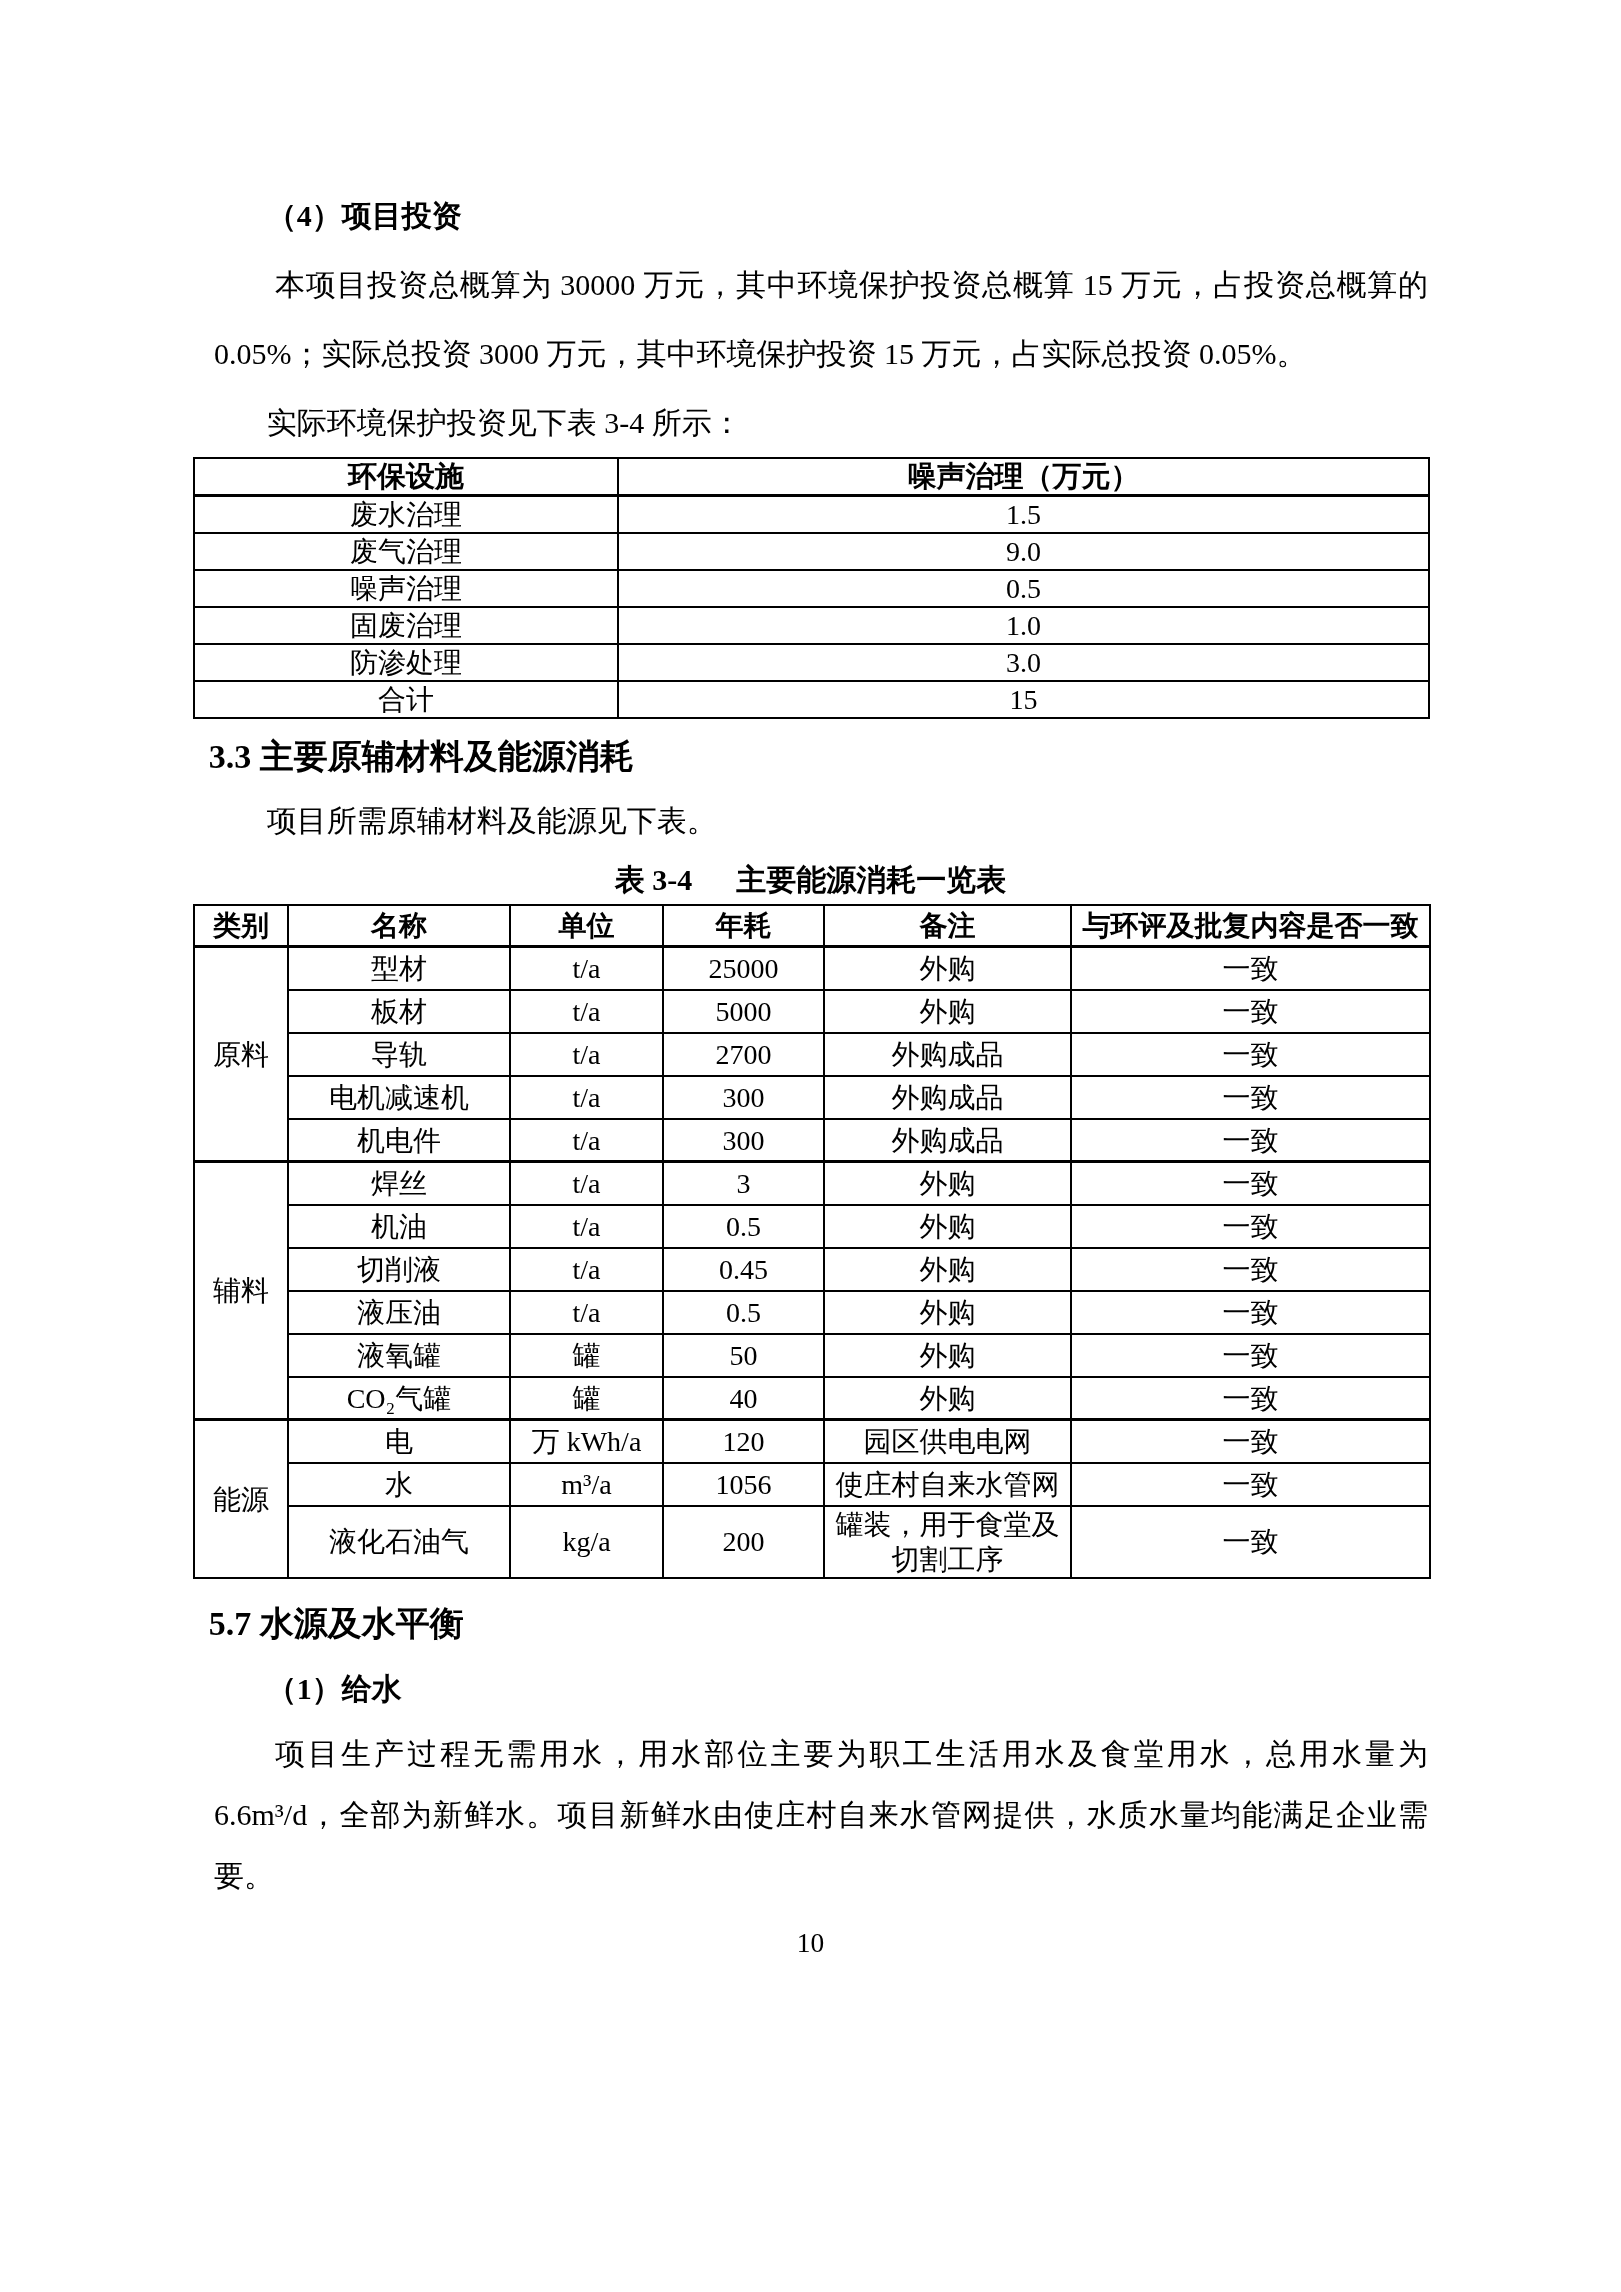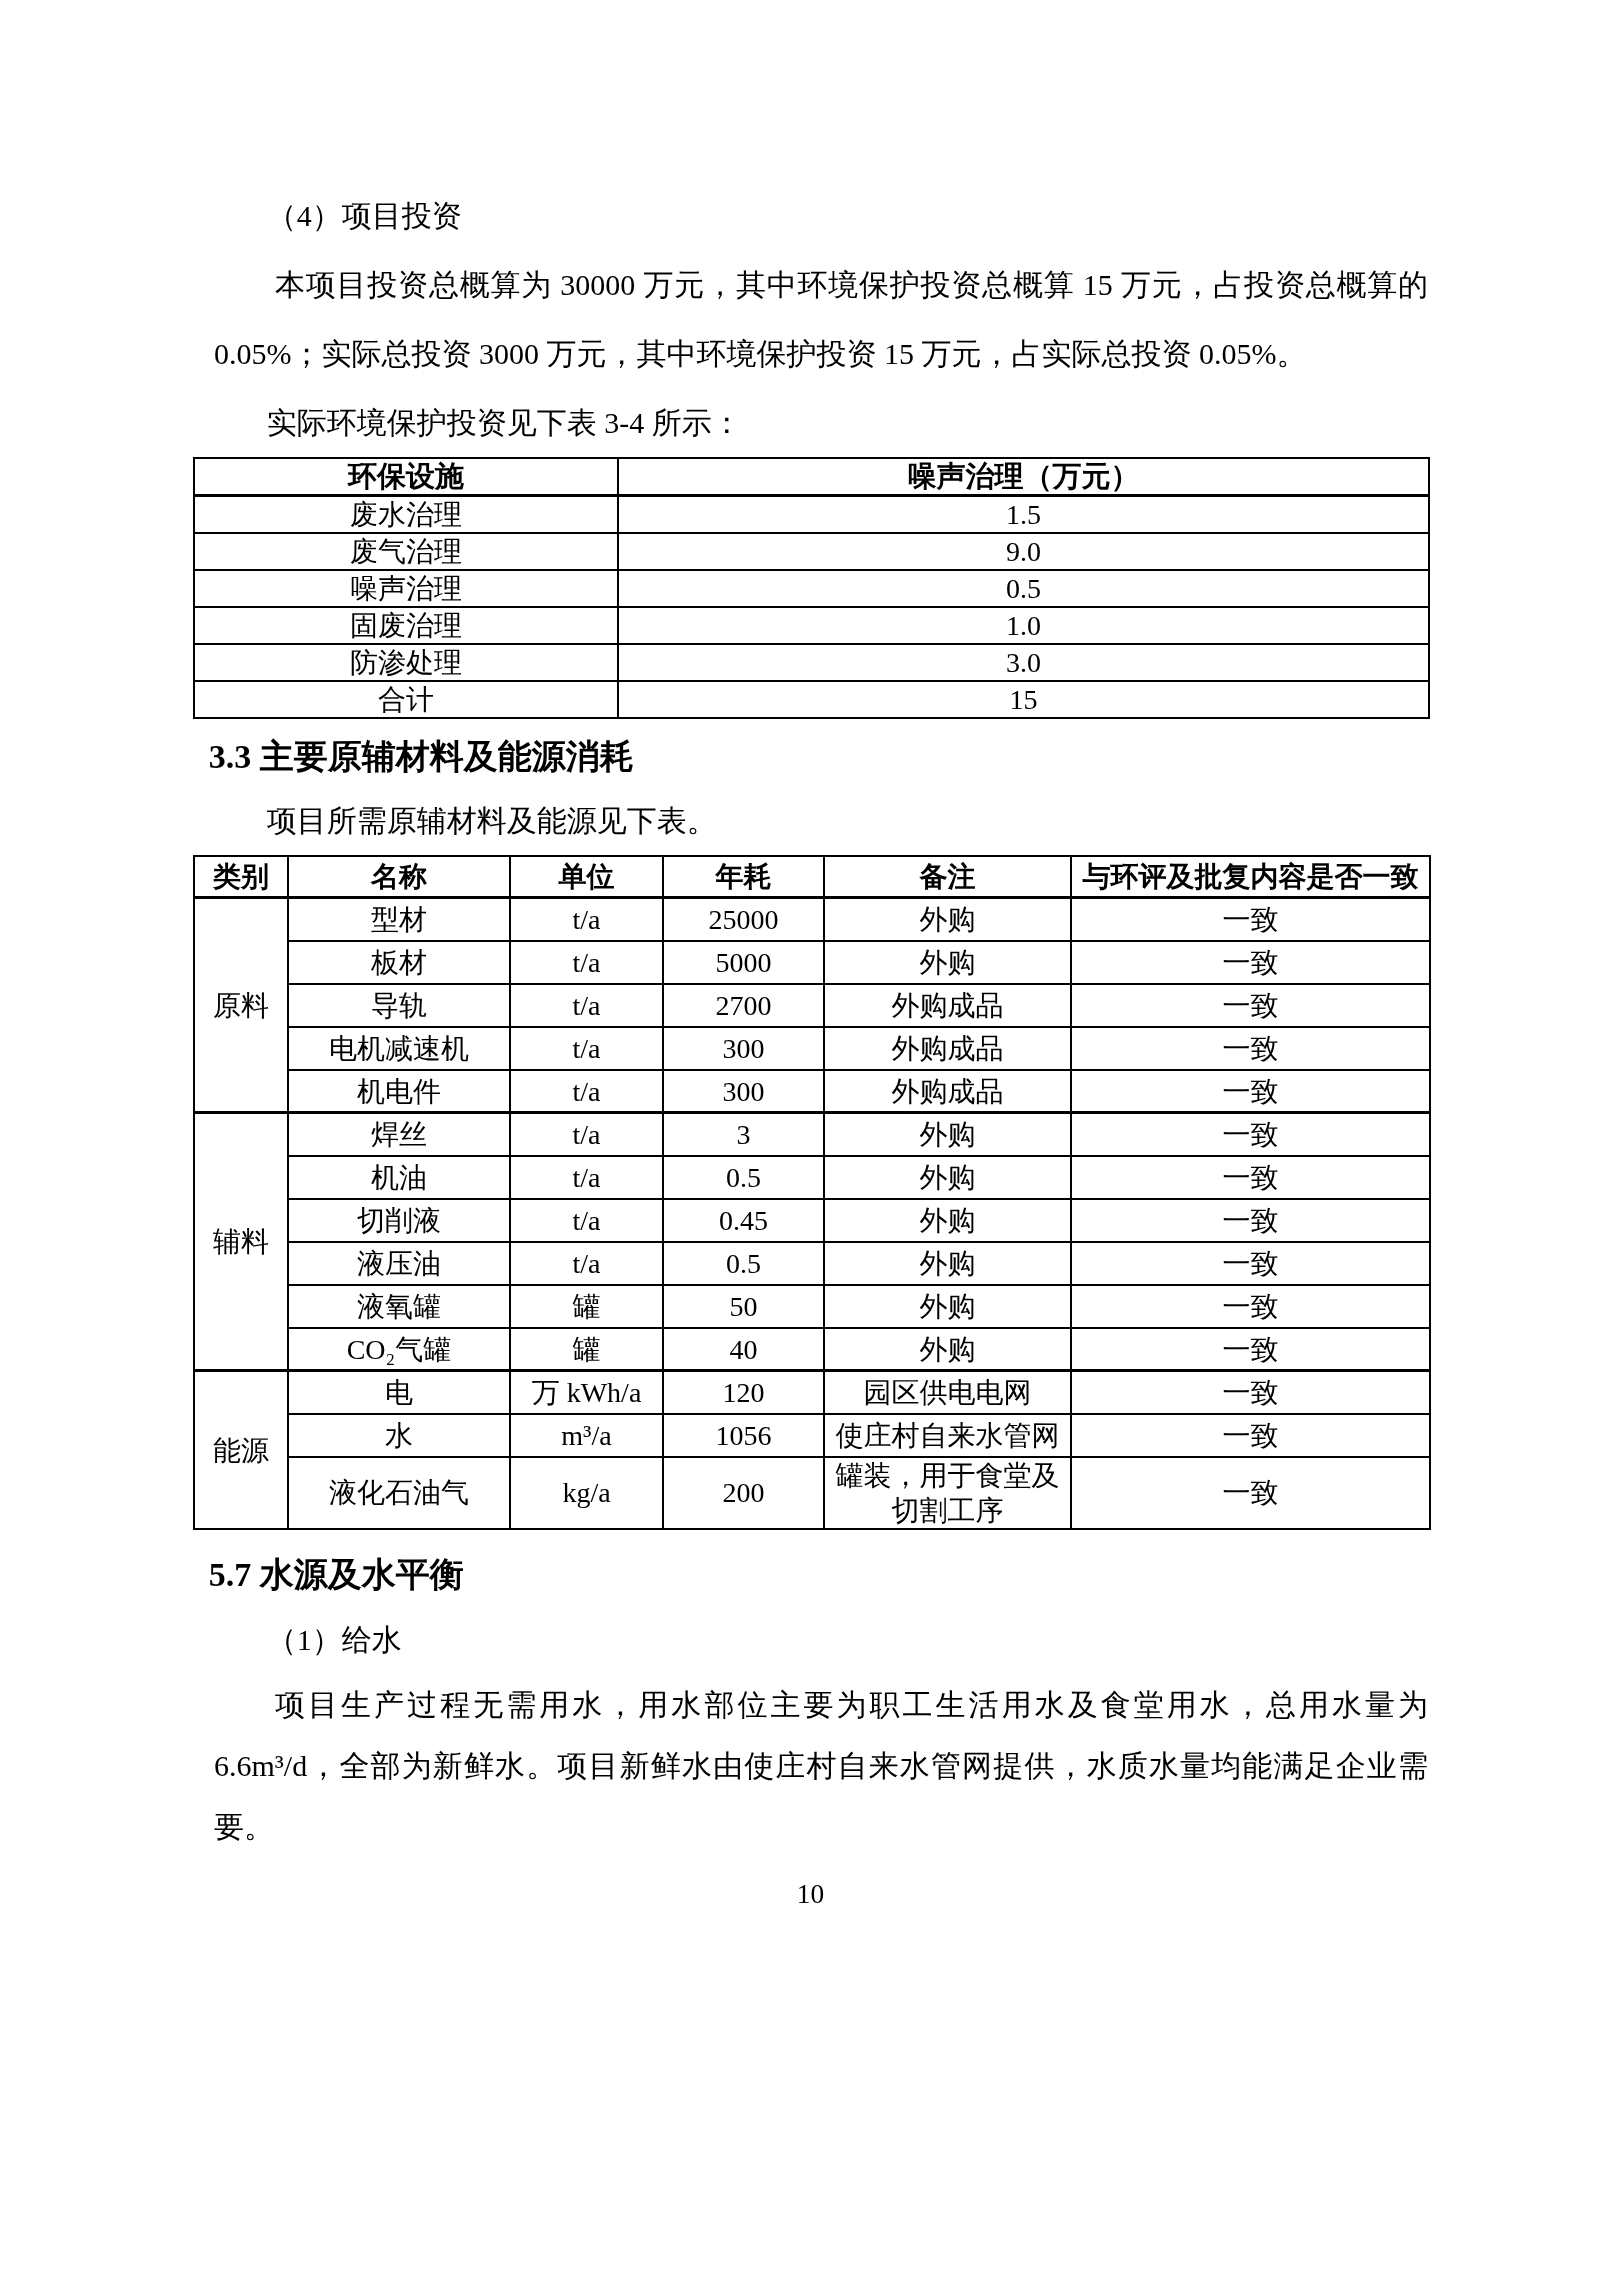--- a/index.html
+++ b/index.html
@@ -12,21 +12,21 @@
     color: #000000;
     font-family: "Liberation Serif", "DejaVu Serif", serif;
     padding: 181px 193px 0 193px;
     overflow: hidden;
   }
   .sub-heading {
     font-size: 30px;
     line-height: 69px;
     margin: 0 0 0 12.7px;
     text-indent: 61px;
-    font-weight: normal;
+    font-weight: bold;
   }
   .body-para {
     font-size: 30px;
     line-height: 69px;
     margin: 0 0 0 21px;
     text-indent: 61px;
     text-align: justify;
   }
   .body-para.tight { line-height: 61px; }
   .intro-line {
@@ -128,20 +128,23 @@
           <td>合计</td>
           <td>15</td>
         </tr>
       </tbody>
   </table>
 
   <div class="section-heading">3.3 主要原辅材料及能源消耗</div>
 
   <div class="intro-line">项目所需原辅材料及能源见下表。</div>
 
+  <div class="table-caption c2">
+    <span class="cap-label">表 3-4</span><span>主要能源消耗一览表</span>
+  </div>
 
   <table class="energy-table">
     <colgroup>
       <col style="width:94px">
       <col style="width:222px">
       <col style="width:153px">
       <col style="width:161px">
       <col style="width:247px">
       <col style="width:359px">
     </colgroup>

